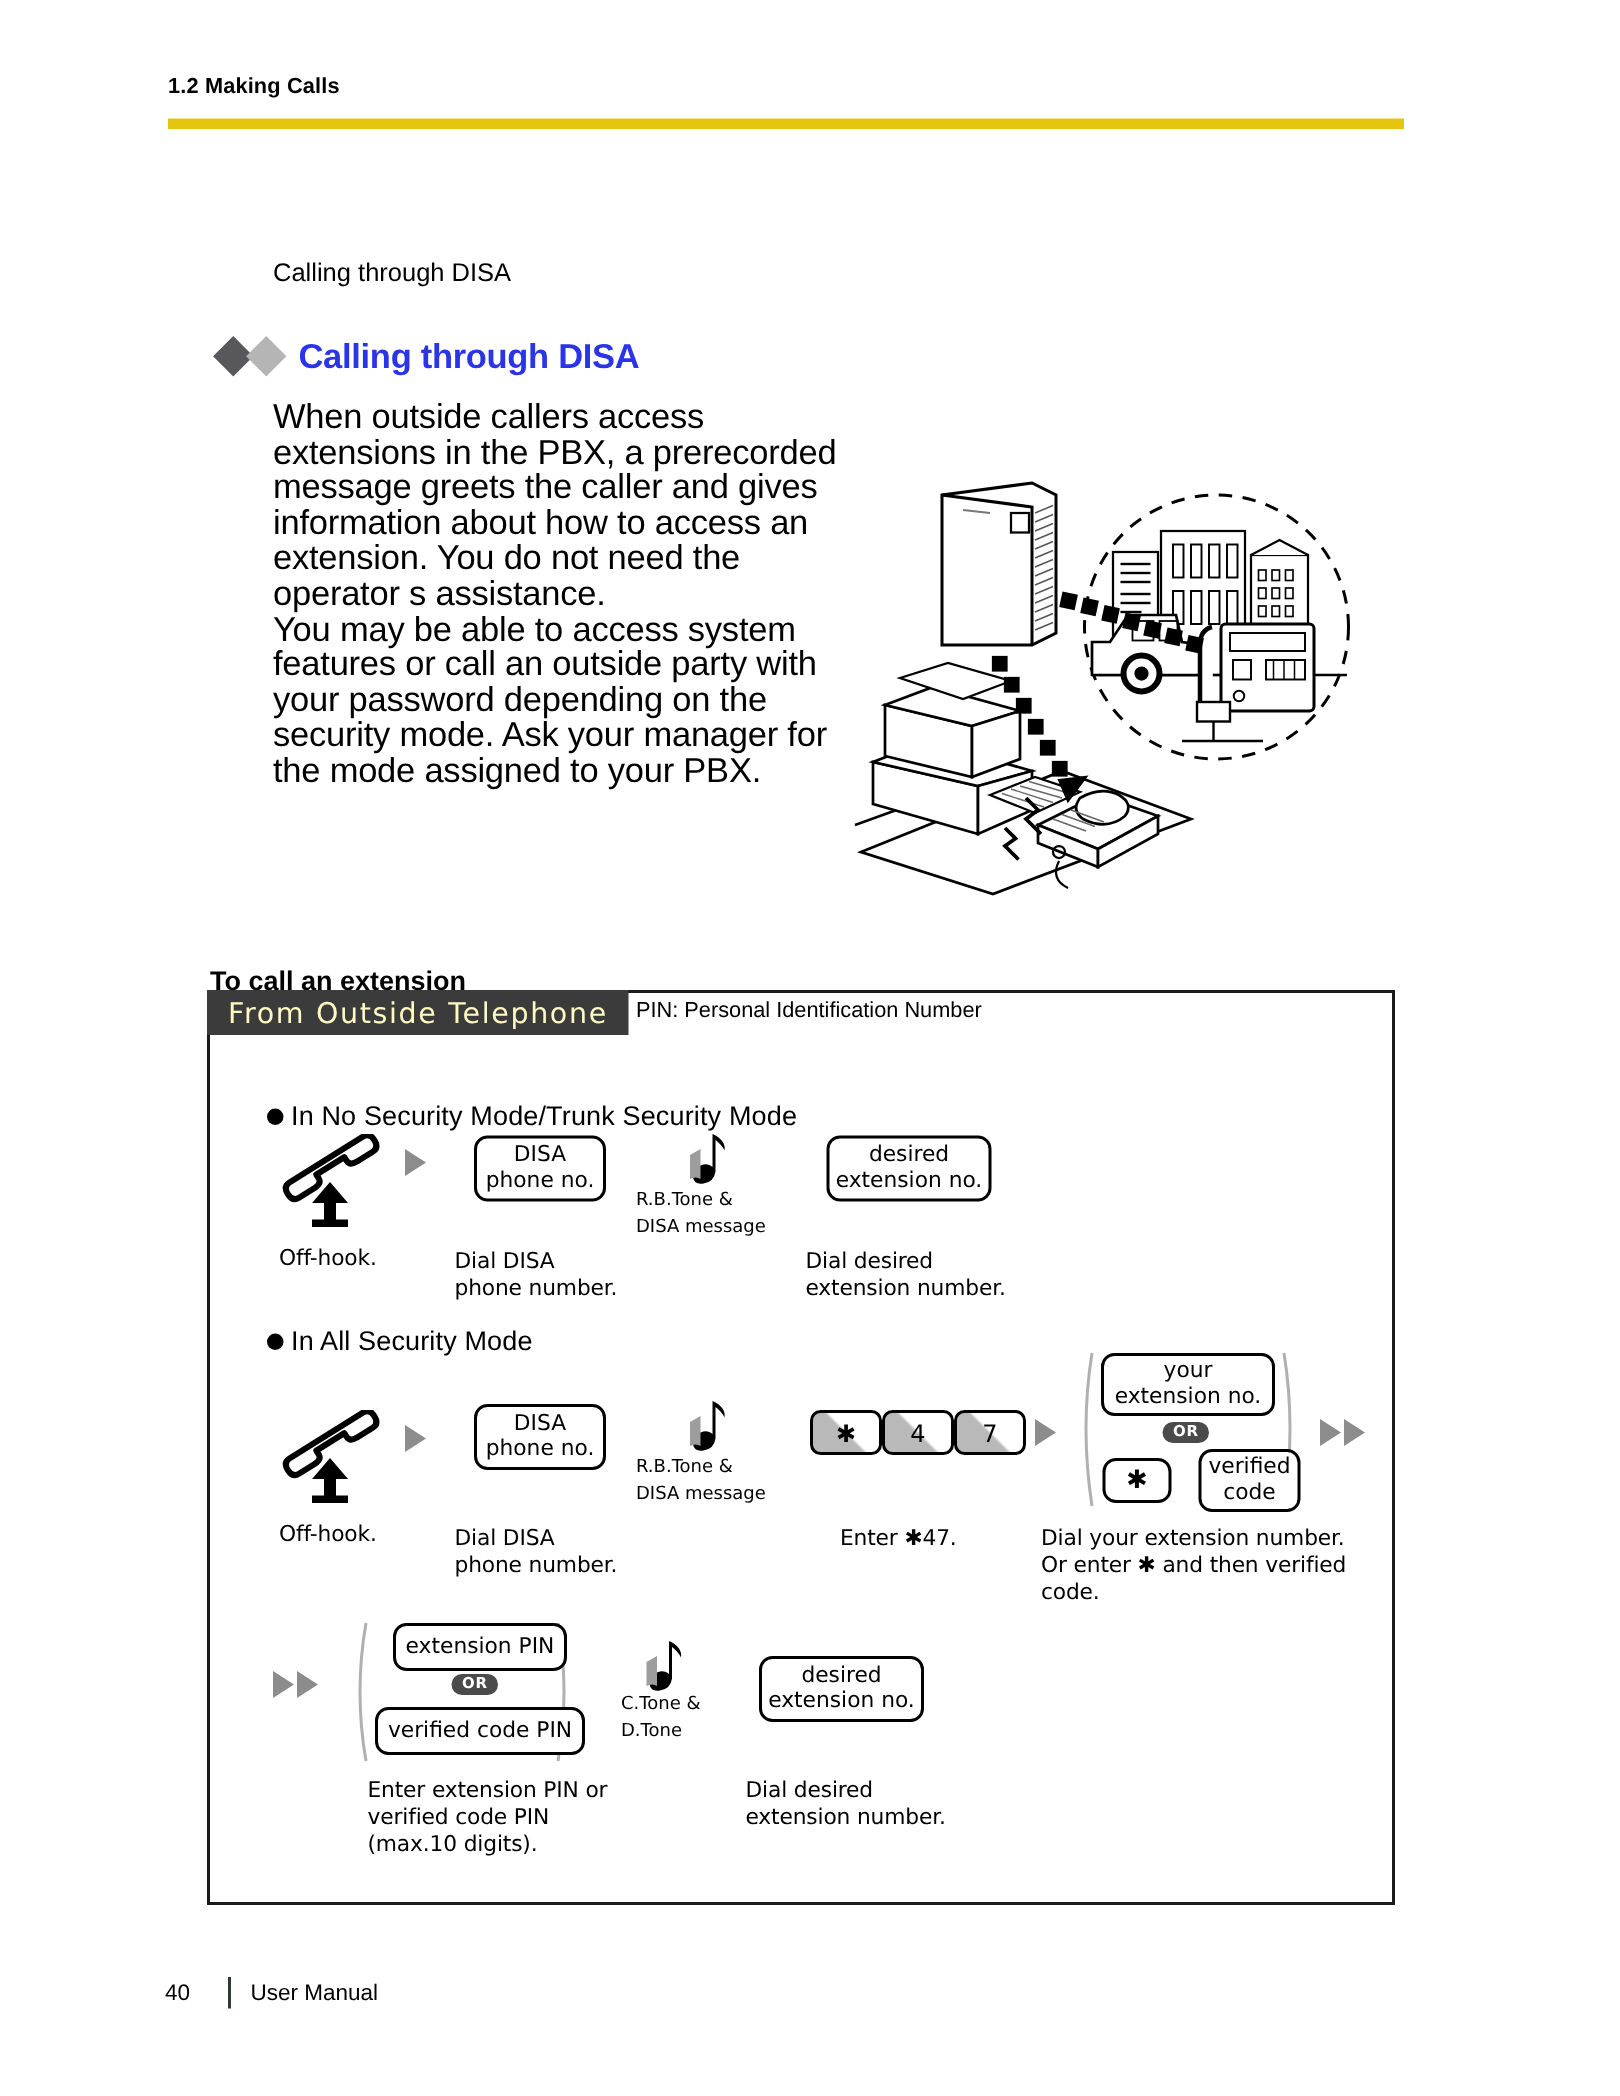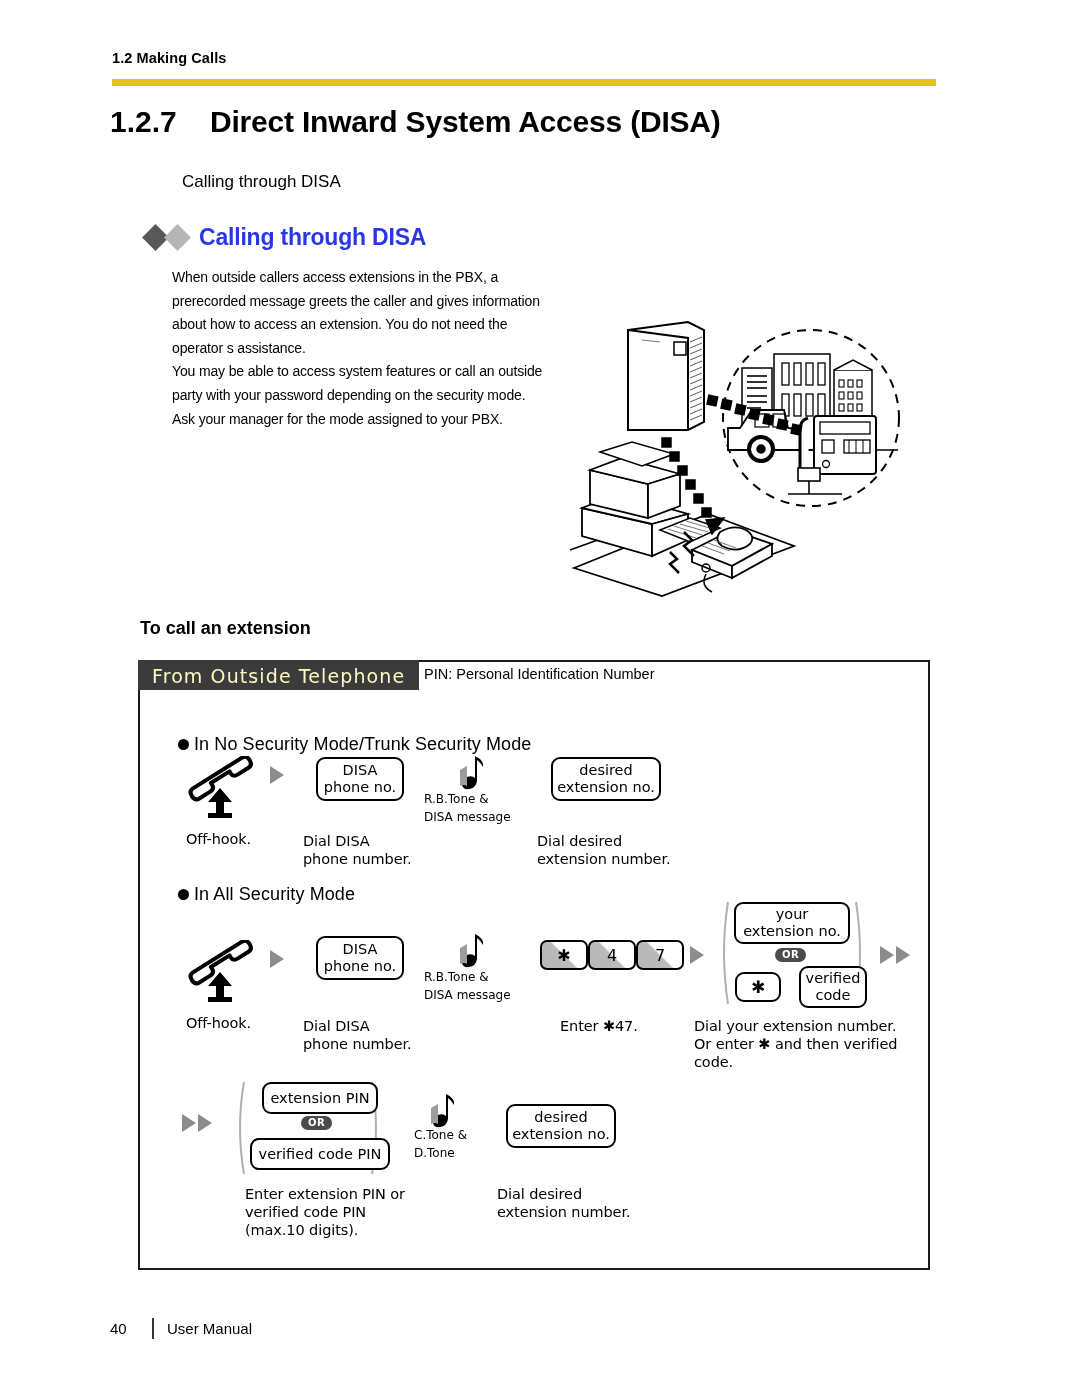--- a/index.html
+++ b/index.html
@@ -35,30 +35,30 @@
   .blue-head{position:absolute;left:146px;top:224px;display:flex;align-items:center;gap:0;}
   .dia{width:19px;height:19px;transform:rotate(45deg);display:inline-block;}
   .dia.d1{background:#58585a;}
   .dia.d2{background:#b5b5b6;margin-left:3px;}
   .blue-head .bh-text{
     font-size:23px;font-weight:bold;color:#2b35e8;margin-left:12px;letter-spacing:-.2px;
   }
 
   
   .body-text{
-    position:absolute;left:172px;top:266px;width:378px;
-    font-size:14px;line-height:23.6px;letter-spacing:-.15px;
+    position:absolute;left:182px;top:266px;width:378px;
+    font-size:23px;line-height:23.6px;letter-spacing:-.15px;
   }
   .body-text p{margin:0;}
 
   
   .illus{position:absolute;left:556px;top:318px;width:370px;height:280px;}
 
   
-  .tocall{position:absolute;left:140px;top:618px;font-size:18px;font-weight:bold;}
+  .tocall{position:absolute;left:140px;top:644px;font-size:18px;font-weight:bold;}
 
   
   .procbox{
     position:absolute;left:138px;top:660px;width:792px;height:610px;
     border:2px solid #1b1b1b;box-sizing:border-box;background:#fff;
   }
   .proctab{
     position:absolute;left:138px;top:660px;height:30px;
     background:#3b3b3b;color:#fef9c3;
     font-size:19px;letter-spacing:1.1px;
@@ -111,24 +111,20 @@
   svg{display:block;}
 </style>
 </head>
 <body>
 
 <div class="page">
 
   <div class="runhead">1.2 Making Calls</div>
   <div class="rule"></div>
 
-  <div class="sect">
-    <span class="sect-num">1.2.7</span>
-    <span class="sect-title">Direct Inward System Access (DISA)</span>
-  </div>
   <div class="subcaption">Calling through DISA</div>
 
   <div class="blue-head">
     <span class="dia d1"></span>
     <span class="dia d2"></span>
     <span class="bh-text">Calling through DISA</span>
   </div>
 
   <div class="body-text">
     <p>When outside callers access extensions in the PBX, a prerecorded message greets the caller and gives information about how to access an extension. You do not need the operator s assistance.</p>

